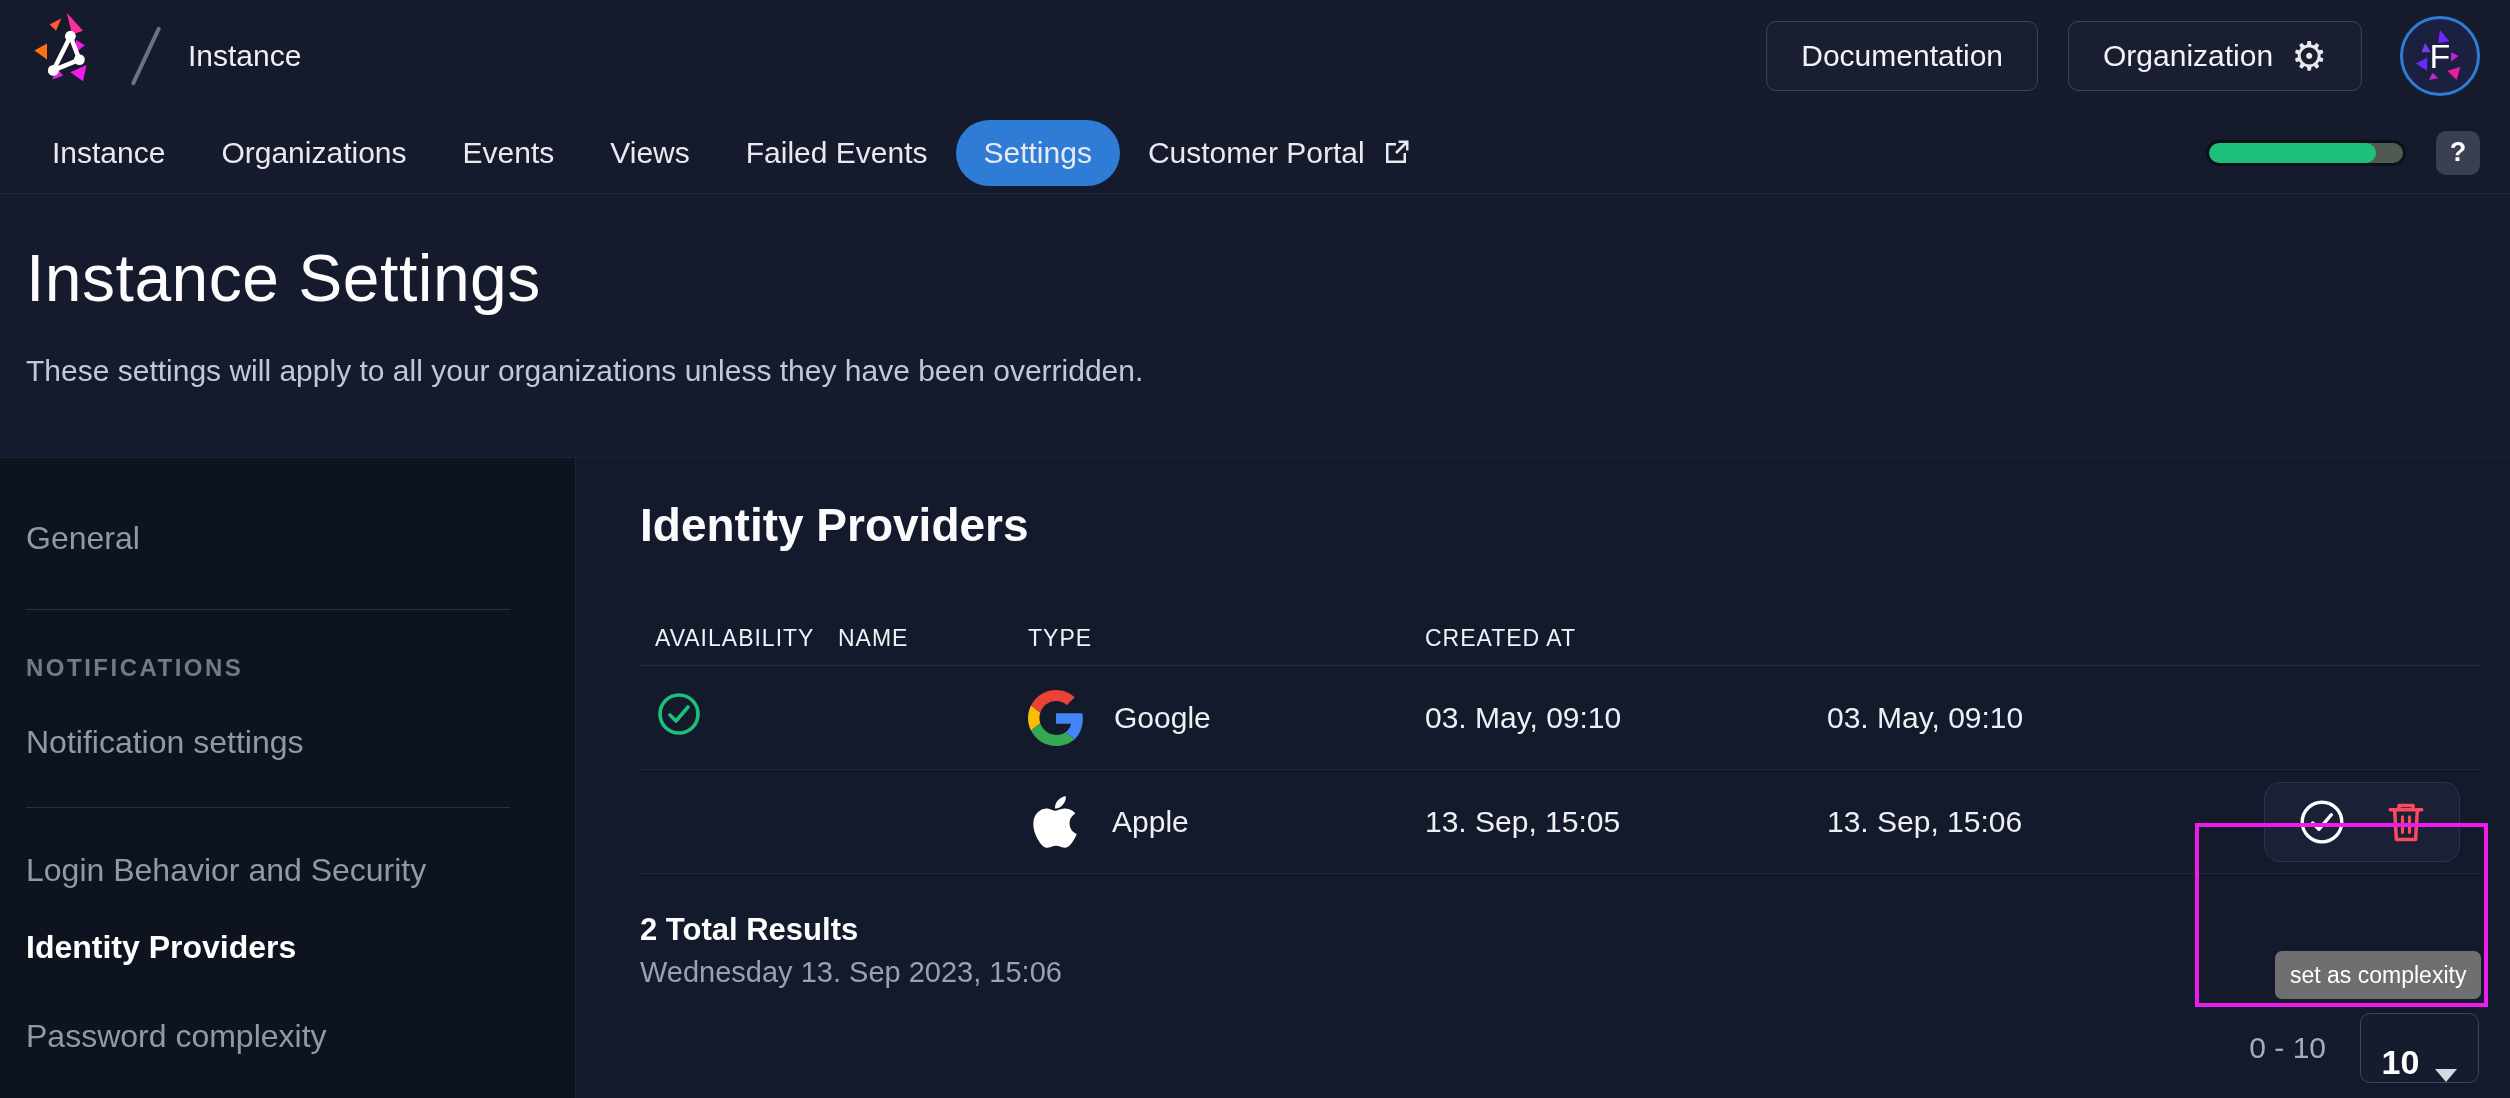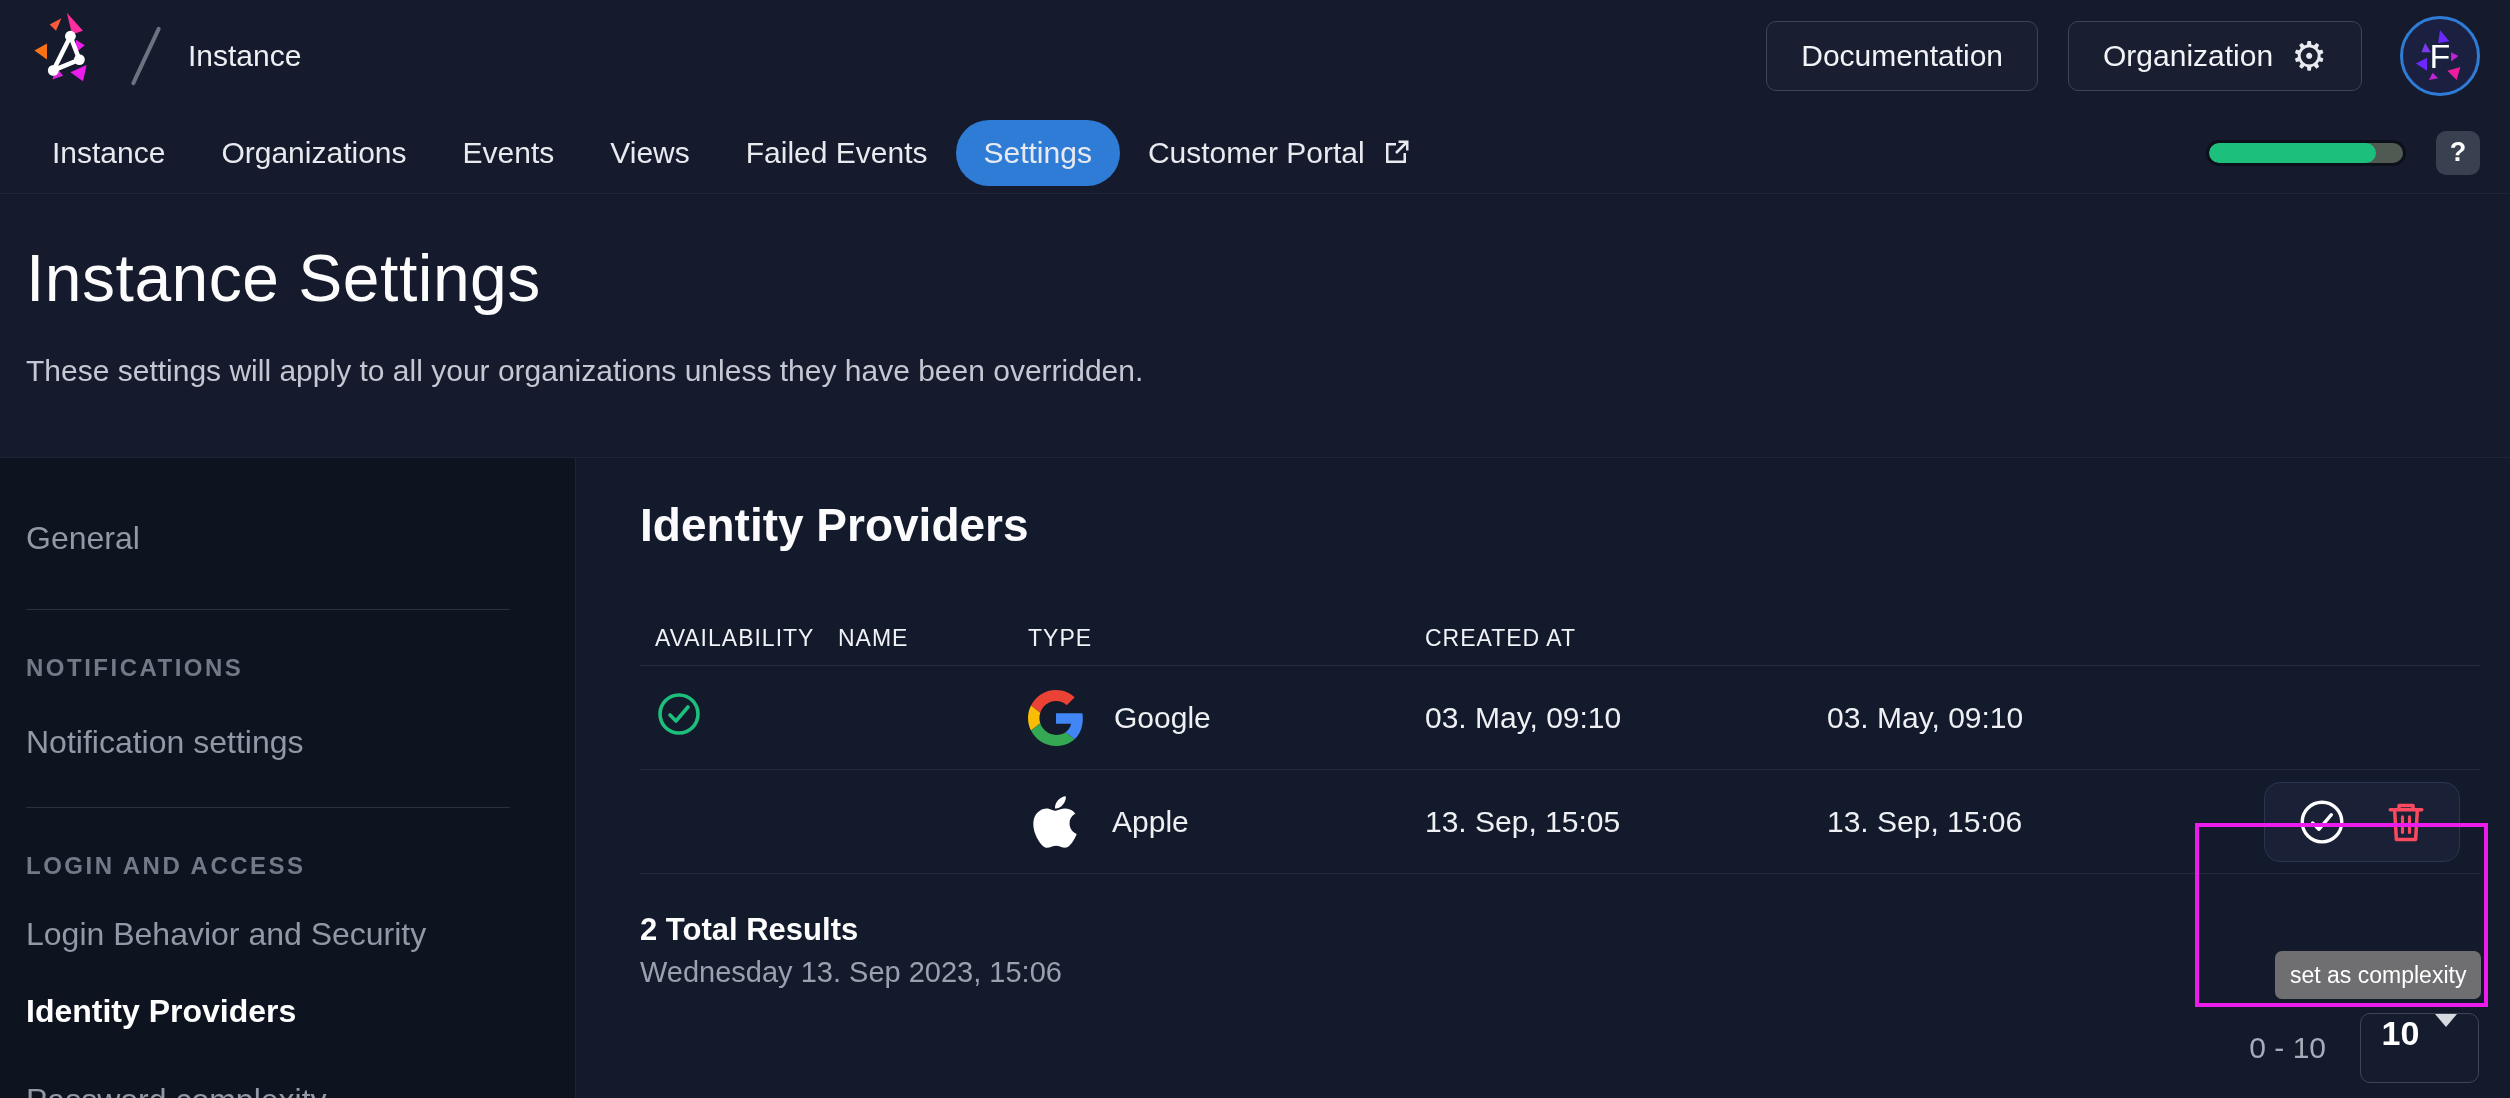--- a/index.html
+++ b/index.html
@@ -78,21 +78,21 @@
   .action-check { width:50px; height:50px; cursor:pointer; }
   .action-trash { width:42px; height:46px; cursor:pointer; }
 
   .table-footer { margin-top:38px; }
   .total-results { font-size:31px; font-weight:700; color:#fdfdfe; }
   .timestamp { margin-top:8px; font-size:29px; color:#99a0ae; }
 
   .paginator { position:absolute; right:31px; top:555px; display:flex; align-items:center; gap:34px; }
   .range-label { font-size:30px; color:#a6adba; }
   .page-size-btn { width:119px; height:70px; border:1px solid #3e4556; border-radius:10px;
-                   display:flex; align-items:flex-start; justify-content:center; gap:16px;
+                   display:flex; align-items:flex-end; justify-content:center; gap:16px;
                    background:rgba(255,255,255,0.01); cursor:pointer; }
   .size-val { font-size:34px; font-weight:600; color:#fff; }
   .caret { width:0; height:0; border-left:11px solid transparent; border-right:11px solid transparent;
            border-top:13px solid #d6dae0; }
 
   
   .annotation-box { position:absolute; left:2195px; top:823px; width:293px; height:184px;
                     border:4px solid #ec1dec; z-index:60; pointer-events:none; }
   .tooltip { position:absolute; left:2275px; top:951px; height:48px; padding:0 15px;
              background:#6f6f71; border-radius:7px; display:flex; align-items:center;
@@ -183,21 +183,20 @@
   </div>
 </div>
 
 <div class="content">
   <div class="sidebar">
     <div class="nav-item mb52">General</div>
     <div class="side-divider mb44"></div>
     <div class="group-label mb42">NOTIFICATIONS</div>
     <div class="nav-item mb30">Notification settings</div>
     <div class="side-divider mb44"></div>
-    <div class="group-label mb36">LOGIN AND ACCESS</div>
     <div class="nav-item mb40">Login Behavior and Security</div>
     <div class="nav-item active mb52">Identity Providers</div>
     <div class="nav-item">Password complexity</div>
   </div>
 
   <div class="main">
     <h2 class="section-title">Identity Providers</h2>
 
     <div class="idp-table">
       <div class="thead">

